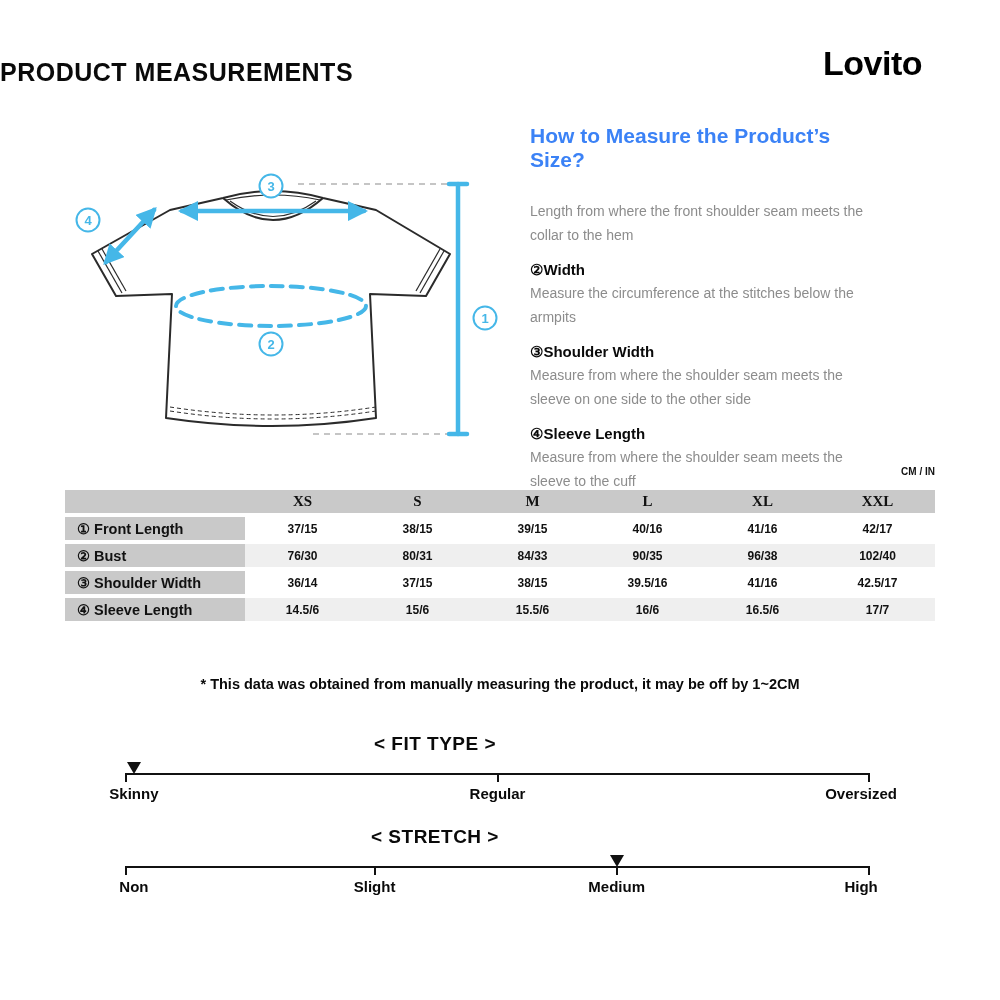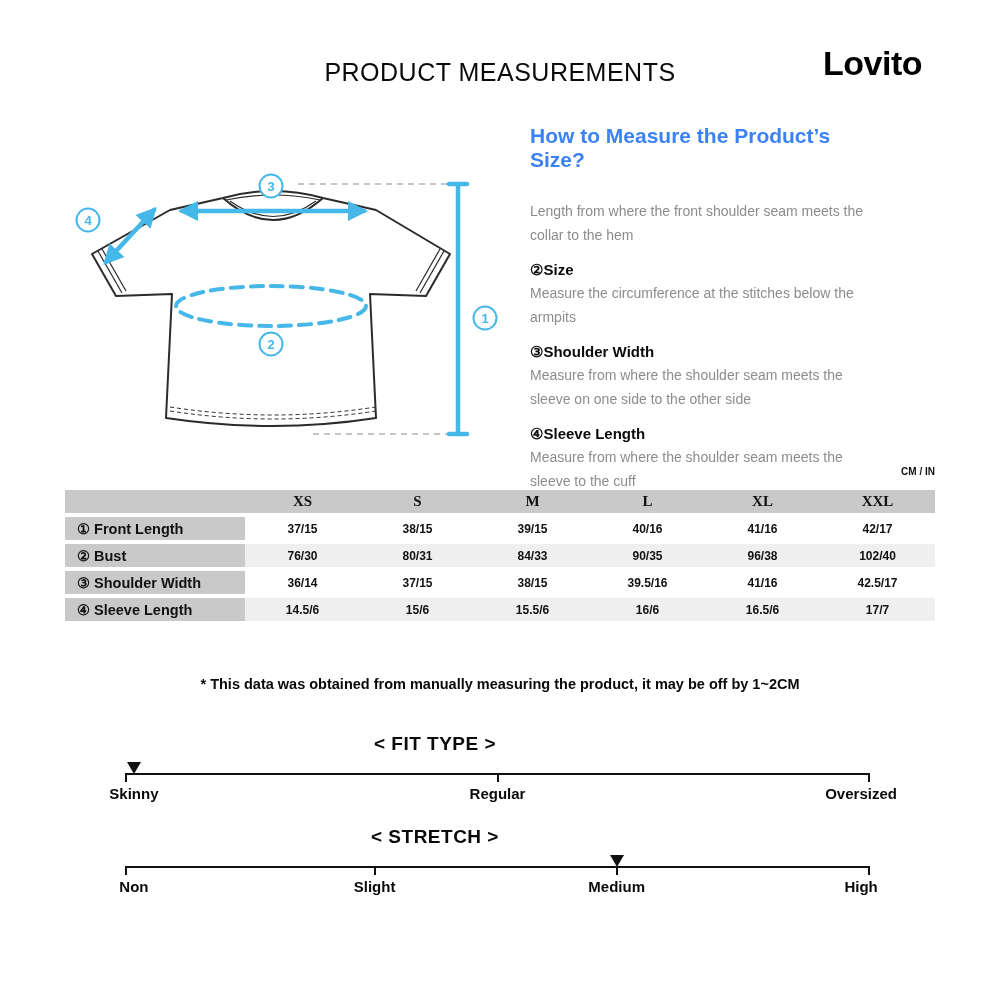--- a/index.html
+++ b/index.html
@@ -1,21 +1,21 @@
 <!DOCTYPE html>
 <html><head>
 <meta charset="utf-8">
 <style>
   * { margin:0; padding:0; box-sizing:border-box; }
   html,body { background:#ffffff; }
   body { font-family:"Liberation Sans", sans-serif; color:#111; }
   .page { position:relative; width:1000px; height:1000px; background:#fff; overflow:hidden; margin:0 auto; }
 
-  .title { position:absolute; top:58px; left:0; width:1000px; text-align:center;
-           font-size:25px; font-weight:400; letter-spacing:.5px; color:#0a0a0a; }
+  .title { position:absolute; top:58px; left:0; width:1000px; text-align:left;
+           font-size:25px; font-weight:700; letter-spacing:.5px; color:#0a0a0a; }
   .brand { position:absolute; top:44px; right:78px; font-size:34px; font-weight:800; letter-spacing:-0.5px; color:#000; }
 
   .diagram { position:absolute; left:58px; top:148px; }
   .shirt   { fill:#fff; stroke:#2b2b2b; stroke-width:2; stroke-linejoin:round; }
   .ln      { fill:none; stroke:#2b2b2b; stroke-width:2; }
   .thin    { stroke-width:1.2; }
   .stitch  { fill:none; stroke:#2b2b2b; stroke-width:1; stroke-dasharray:4 3; }
   .dashgray{ stroke:#b3b3b3; stroke-width:1.5; stroke-dasharray:6 5; }
   .meas    { stroke:#45b7e8; stroke-width:4.5; fill:none; stroke-linecap:round; }
   .meas.dashed { stroke-dasharray:12 8; stroke-width:4; }
@@ -104,21 +104,21 @@
     </g>
   </svg>
 
   <div class="howto">
     <div class="howto-title">How to Measure the Product’s Size?</div>
 
     <div class="howto-item">
       <div class="howto-desc">Length from where the front shoulder seam meets the collar to the hem</div>
     </div>
     <div class="howto-item">
-      <div class="howto-label"><span>②</span><span>Size</span></div>
+      <div class="howto-label"><span>②</span><span>Width</span></div>
       <div class="howto-desc">Measure the circumference at the stitches below the armpits</div>
     </div>
     <div class="howto-item">
       <div class="howto-label"><span>③</span><span>Shoulder Width</span></div>
       <div class="howto-desc">Measure from where the shoulder seam meets the sleeve on one side to the other side</div>
     </div>
     <div class="howto-item">
       <div class="howto-label"><span>④</span><span>Sleeve Length</span></div>
       <div class="howto-desc">Measure from where the shoulder seam meets the sleeve to the cuff</div>
     </div>

